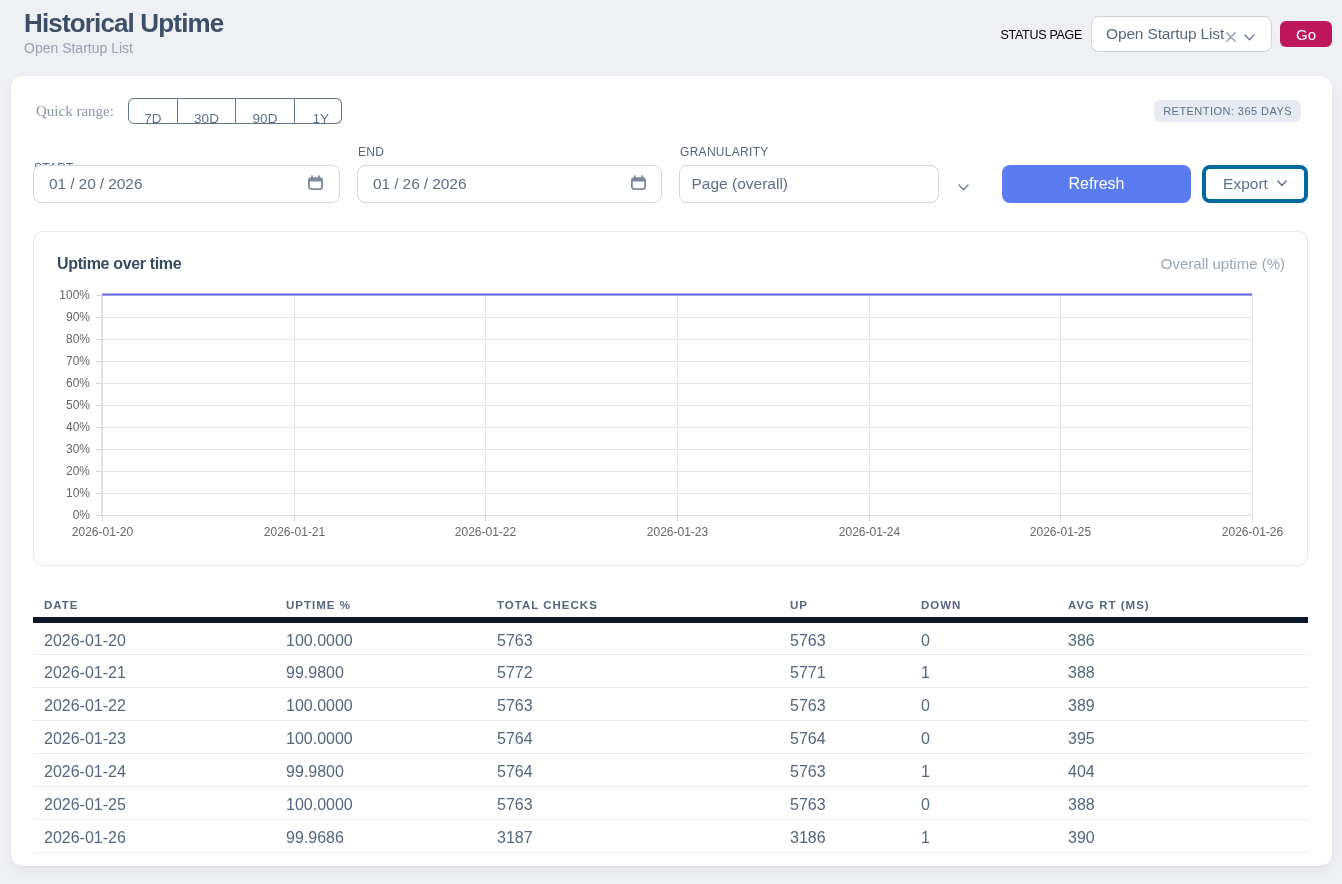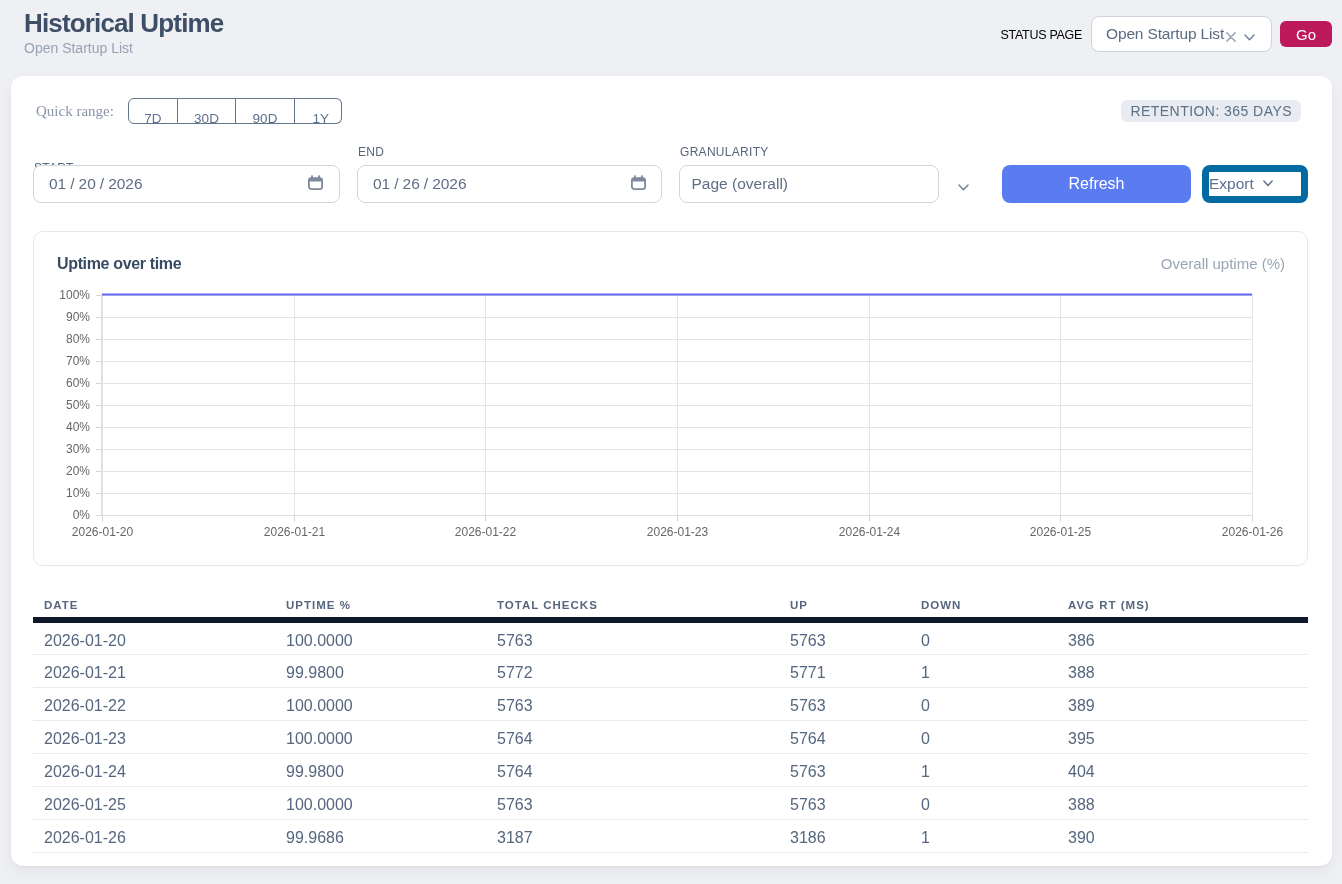--- a/index.html
+++ b/index.html
@@ -42,21 +42,21 @@
   background: #fff; border: 1px solid #64748b; border-left: none;
   font-family: "Liberation Sans", sans-serif;
   font-size: 13.5px; color: #5b6f8e; padding: 12px;
 }
 .qr-group button:first-child { border-left: 1px solid #64748b; border-radius: 6px 0 0 6px; }
 .qr-group button:last-child { border-radius: 0 6px 6px 0; }
 .badge {
   right: 41px; top: 100px; padding: 0 9px; height: 22px;
   background: #e8ebf1; border-radius: 6px;
   display: flex; align-items: center; justify-content: center;
-  font-size: 14px; font-weight: 400; color: #5a7186; letter-spacing: 0.45px;
+  font-size: 11px; font-weight: 400; color: #5a7186; letter-spacing: 0.45px;
 }
 
 
 .flabel { font-size: 12px; font-weight: 400; color: #55657b; letter-spacing: 0.3px; top: 145px; }
 input[type="date"] {
   position: absolute; top: 165px; height: 37.5px;
   border: 1px solid #cfd6e0; border-radius: 8px; background: #fff;
   font-family: "Liberation Sans", sans-serif; font-size: 15.5px; color: #5f6e85;
   padding: 0 10px 0 14px;
 }
@@ -69,22 +69,22 @@
   display: flex; align-items: center; padding-left: 11.5px;
   font-size: 15.5px; color: #5f6e85;
 }
 .refresh {
   left: 1002px; top: 165px; width: 189px; height: 37.5px;
   background: #5b7bf0; border-radius: 8px; color: #fff;
   display: flex; align-items: center; justify-content: center; font-size: 16px;
 }
 .export {
   left: 1202px; top: 165px; width: 106px; height: 37.5px;
-  background: #fff; border: 7px solid #0369a1; border-radius: 8px;
-  display: flex; align-items: center; justify-content: flex-start; gap: 9px;
+  background: #fff; border: 4px solid #0369a1; border-radius: 8px;
+  display: flex; align-items: center; justify-content: center; gap: 9px;
   font-size: 15.5px; color: #5a7090;
 }
 
 
 .chart-card {
   left: 33px; top: 231px; width: 1275px; height: 335px;
   background: #fff; border: 1px solid #e3e8ee; border-radius: 10px;
 }
 .chart-title { left: 57px; top: 254.5px; font-size: 16px; font-weight: 700; color: #374b63; letter-spacing: -0.35px; text-align: right; }
 .chart-legend { left: 985px; top: 255px; width: 300px; text-align: right; font-size: 15px; color: #9aa5b6; }

